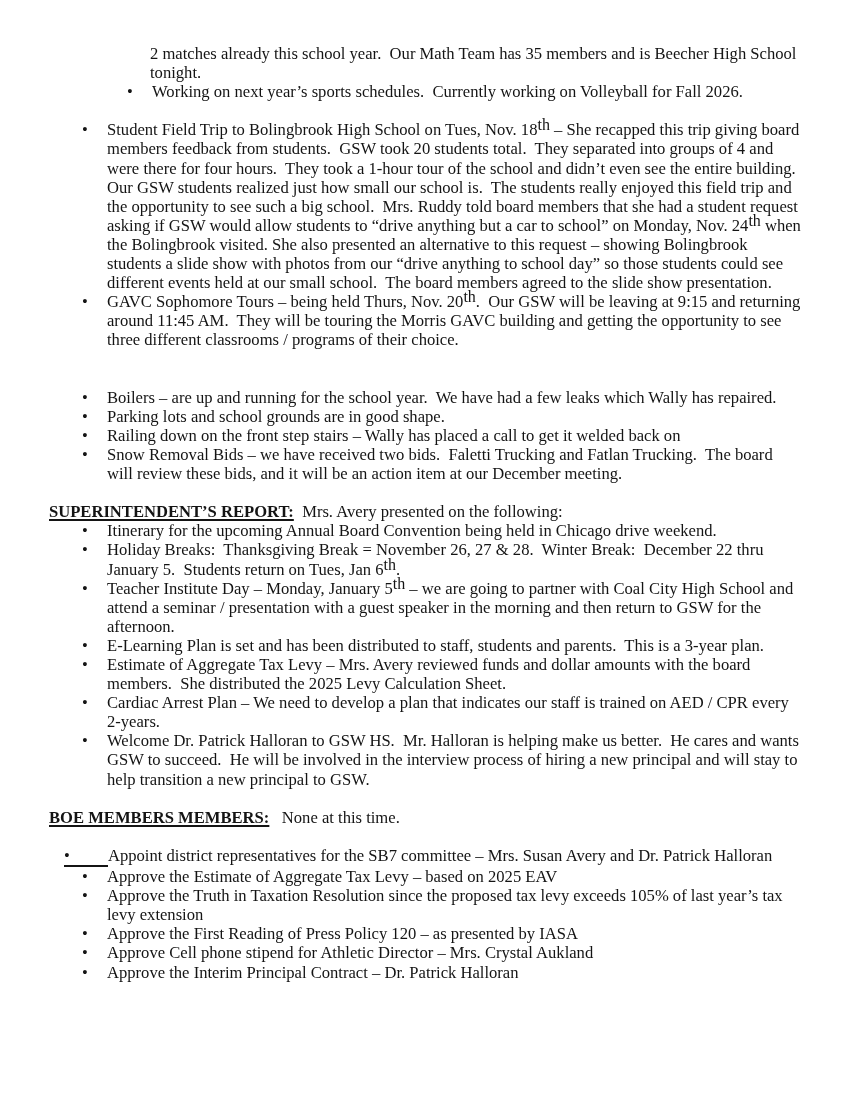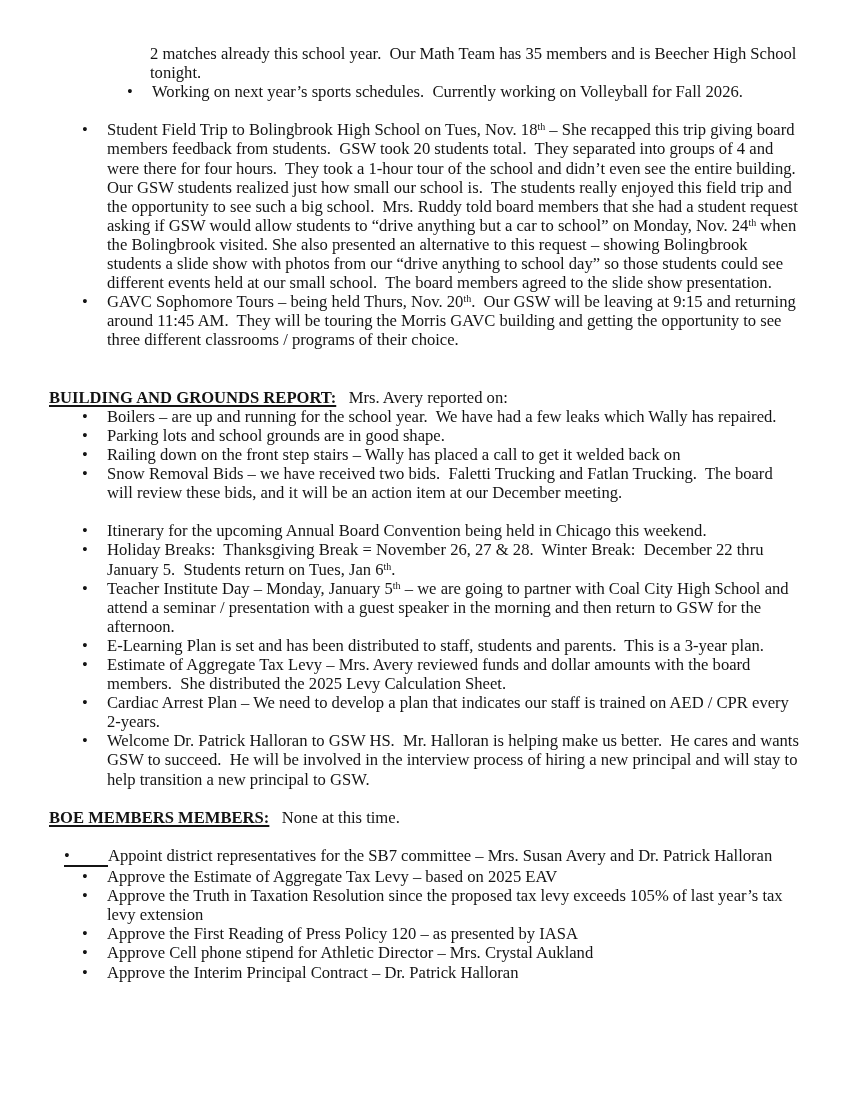--- a/index.html
+++ b/index.html
@@ -14,21 +14,21 @@
     color:#141414;
   }
   .para{white-space:pre-wrap;}
   .cont{padding-left:101px;}
   .li{display:flex;align-items:flex-start;}
   .li .b{flex:0 0 25px;margin-left:33px;}
   .li .t{flex:1;white-space:pre-wrap;}
   .li-deep .b{flex-basis:25px;margin-left:78px;}
   .li-af .b{flex-basis:44px;margin-left:15px;border-bottom:2px solid #141414;}
   .h{font-weight:700;text-decoration:underline;text-decoration-thickness:2px;text-underline-offset:2px;}
-  sup{font-size:10px;line-height:0;vertical-align:5px;text-align:center;}
+  sup{font-size:16px;line-height:0;vertical-align:5px;text-align:center;}
   .sp{height:19.1px;}
   .sp2{height:38.2px;}
 </style>
 </head>
 <body>
 
 <div class="page">
 
   <div class="para cont">2 matches already this school year.  Our Math Team has 35 members and is Beecher High School tonight.</div>
   <div class="li li-deep">
@@ -42,43 +42,43 @@
     <span class="b">•</span>
     <div class="t">Student Field Trip to Bolingbrook High School on Tues, Nov. 18<sup>th</sup> – She recapped this trip giving board members feedback from students.  GSW took 20 students total.  They separated into groups of 4 and were there for four hours.  They took a 1-hour tour of the school and didn’t even see the entire building.  Our GSW students realized just how small our school is.  The students really enjoyed this field trip and the opportunity to see such a big school.  Mrs. Ruddy told board members that she had a student request asking if GSW would allow students to “drive anything but a car to school” on Monday, Nov. 24<sup>th</sup> when the Bolingbrook visited. She also presented an alternative to this request – showing Bolingbrook students a slide show with photos from our “drive anything to school day” so those students could see different events held at our small school.  The board members agreed to the slide show presentation.</div>
   </div>
   <div class="li">
     <span class="b">•</span>
     <div class="t">GAVC Sophomore Tours – being held Thurs, Nov. 20<sup>th</sup>.  Our GSW will be leaving at 9:15 and returning around 11:45 AM.  They will be touring the Morris GAVC building and getting the opportunity to see three different classrooms / programs of their choice.</div>
   </div>
 
   <div class="sp2"></div>
 
-  <div class="para"><span class="h">BUILDING AND GROUNDS REPORT:</span><span>   Mrs. Avery reported on:</span></div>
   <div class="li">
     <span class="b">•</span>
     <div class="t">Boilers – are up and running for the school year.  We have had a few leaks which Wally has repaired.</div>
   </div>
   <div class="li">
     <span class="b">•</span>
     <div class="t">Parking lots and school grounds are in good shape.</div>
   </div>
   <div class="li">
     <span class="b">•</span>
     <div class="t">Railing down on the front step stairs – Wally has placed a call to get it welded back on</div>
   </div>
   <div class="li">
     <span class="b">•</span>
     <div class="t">Snow Removal Bids – we have received two bids.  Faletti Trucking and Fatlan Trucking.  The board will review these bids, and it will be an action item at our December meeting.</div>
   </div>
 
   <div class="sp"></div>
 
+  <div class="para"><span class="h">SUPERINTENDENT’S REPORT:</span><span>  Mrs. Avery presented on the following:</span></div>
   <div class="li">
     <span class="b">•</span>
-    <div class="t">Itinerary for the upcoming Annual Board Convention being held in Chicago this weekend.</div>
+    <div class="t">Itinerary for the upcoming Annual Board Convention being held in Chicago drive weekend.</div>
   </div>
   <div class="li">
     <span class="b">•</span>
     <div class="t">Holiday Breaks:  Thanksgiving Break = November 26, 27 &amp; 28.  Winter Break:  December 22 thru January 5.  Students return on Tues, Jan 6<sup>th</sup>.</div>
   </div>
   <div class="li">
     <span class="b">•</span>
     <div class="t">Teacher Institute Day – Monday, January 5<sup>th</sup> – we are going to partner with Coal City High School and attend a seminar / presentation with a guest speaker in the morning and then return to GSW for the afternoon.</div>
   </div>
   <div class="li">

